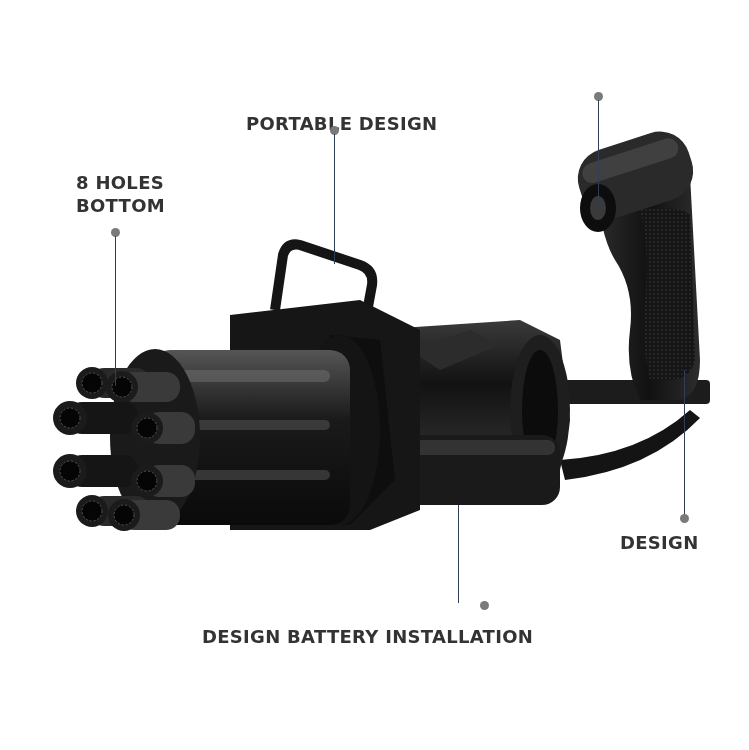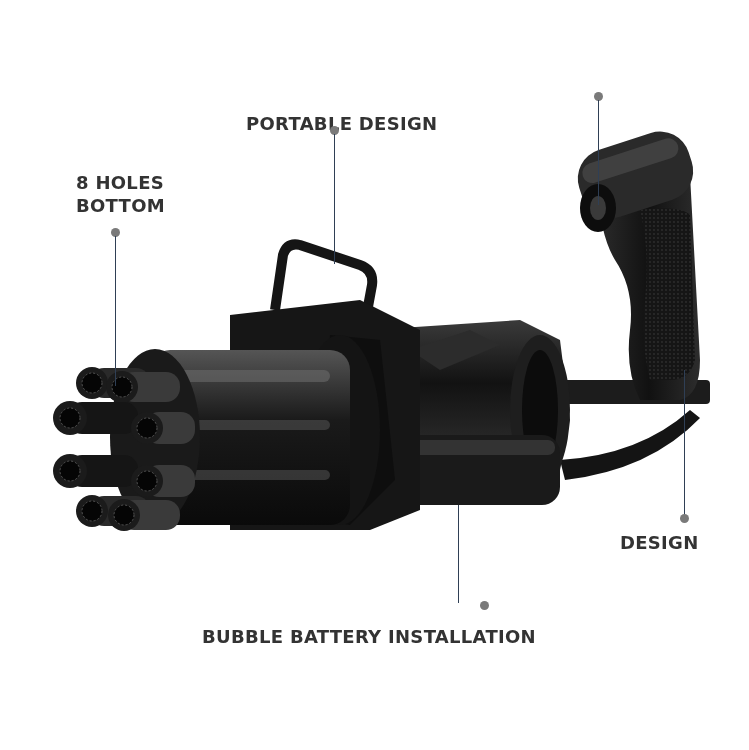--- a/index.html
+++ b/index.html
@@ -160,15 +160,15 @@
 
   <div class="dot" style="left:594px; top:92px;"></div>
   <div class="leader" style="left:598px; top:100px; height:105px;"></div>
 
   <div class="leader" style="left:684px; top:370px; height:145px;"></div>
   <div class="dot" style="left:680px; top:514px;"></div>
   <div class="label" style="left:620px; top:531px;">DESIGN</div>
 
   <div class="leader" style="left:458px; top:505px; height:98px;"></div>
   <div class="dot" style="left:480px; top:601px;"></div>
-  <div class="label" style="left:202px; top:625px;">BUBBLE BATTERY INSTALLATION</div>
+  <div class="label" style="left:202px; top:625px;">DESIGN BATTERY INSTALLATION</div>
 
 </div>
 
 </body></html>

